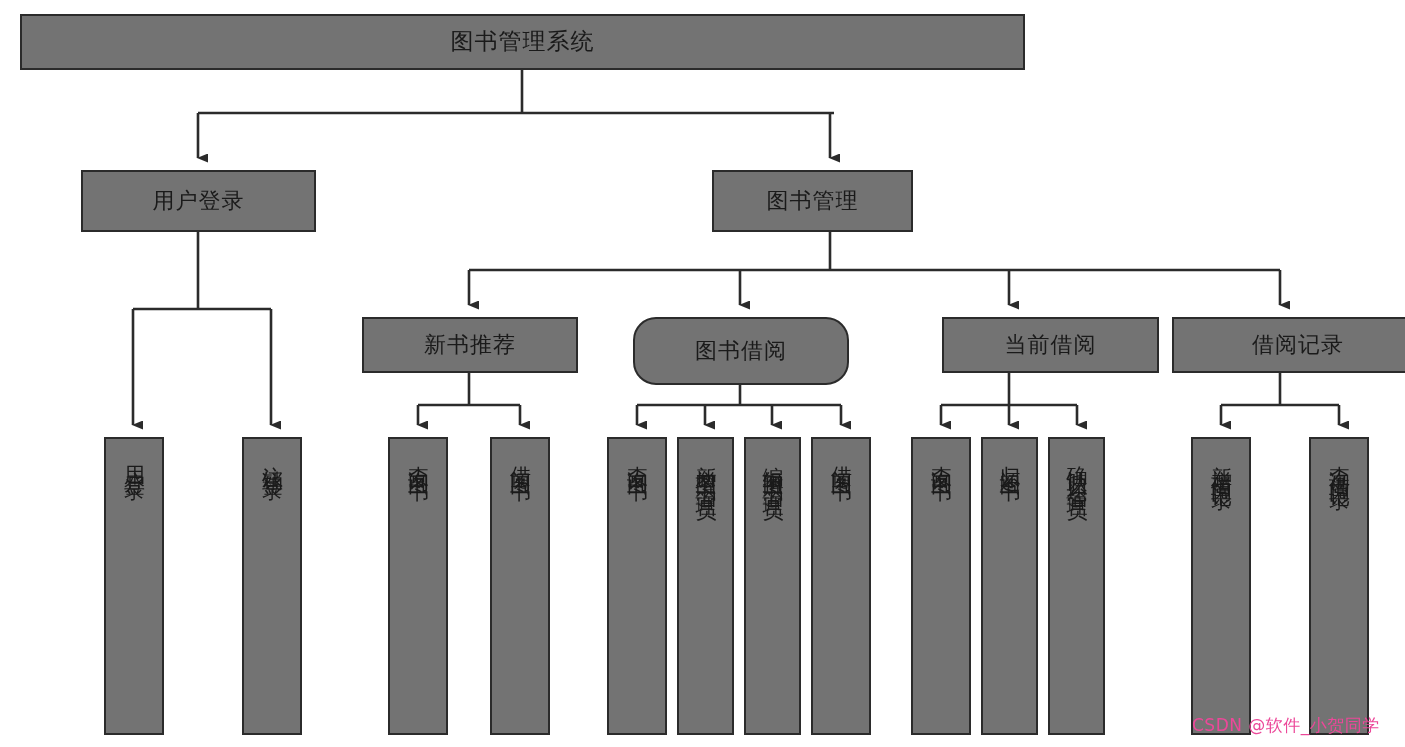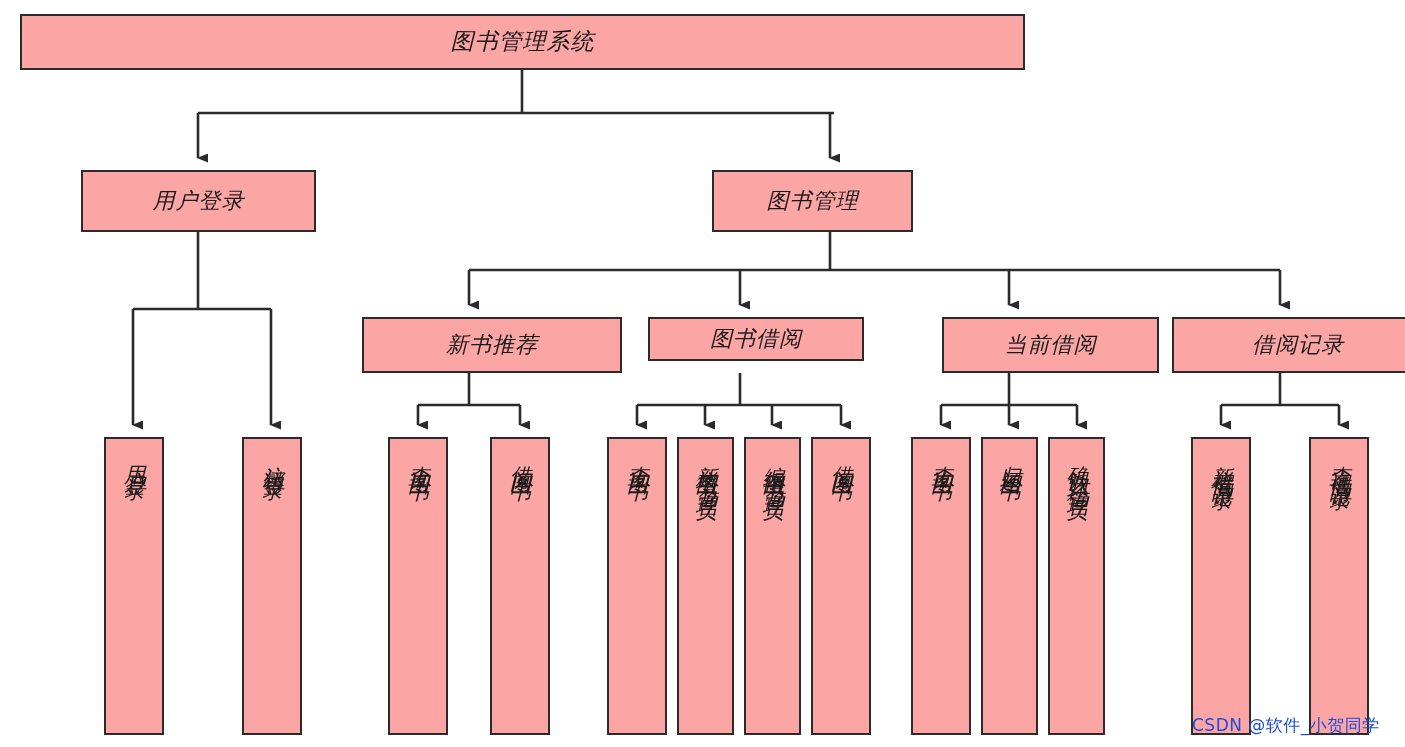--- a/index.html
+++ b/index.html
@@ -18,27 +18,26 @@
   svg#edges{
     position:absolute;
     left:0; top:0;
     width:1405px;
     height:747px;
     pointer-events:none;
   }
   .node{
     position:absolute;
     box-sizing:border-box;
-    background:#fca5a5;
+    background:#737373;
     border:2px solid #2b2b2b;
     display:flex;
     align-items:center;
     justify-content:center;
     color:#1a1a1a;
-    font-style:italic;
   }
   .node .label{
     display:block;
     text-align:center;
     line-height:1.18;
     white-space:nowrap;
   }
   
   .h-node .label{
     writing-mode:horizontal-tb;
@@ -54,21 +53,21 @@
     letter-spacing:5px;
     line-height:1;
   }
   .v-node{
     align-items:flex-start;
     justify-content:center;
     padding-top:10px;
   }
   .watermark{
     position:absolute;
-    color:#1d4ed8;
+    color:#ec4899;
     font-size:17px;
     letter-spacing:0.5px;
     white-space:nowrap;
     user-select:none;
   }
 </style>
 </head>
 <body>
 
 <div id="canvas">
@@ -127,24 +126,24 @@
     <span class="label">图书管理系统</span>
   </div>
 
   <div class="node h-node" style="left:81px;top:170px;width:235px;height:62px;">
     <span class="label">用户登录</span>
   </div>
   <div class="node h-node" style="left:712px;top:170px;width:201px;height:62px;">
     <span class="label">图书管理</span>
   </div>
 
-  <div class="node h-node" style="left:362px;top:317px;width:260px;height:56px;">
+  <div class="node h-node" style="left:362px;top:317px;width:216px;height:56px;">
     <span class="label">新书推荐</span>
   </div>
-  <div class="node h-node" style="left:648px;top:317px;width:216px;height:44px;">
+  <div class="node h-node" style="left:633px;top:317px;width:216px;height:68px;border-radius:23px;">
     <span class="label">图书借阅</span>
   </div>
   <div class="node h-node" style="left:901px;top:317px;width:217px;height:56px;margin-left:41px;">
     <span class="label">当前借阅</span>
   </div>
   <div class="node h-node" style="left:1172px;top:317px;width:252px;height:56px;">
     <span class="label">借阅记录</span>
   </div>
 
   <div class="node v-node" style="left:104px;top:437px;width:60px;height:298px;">

